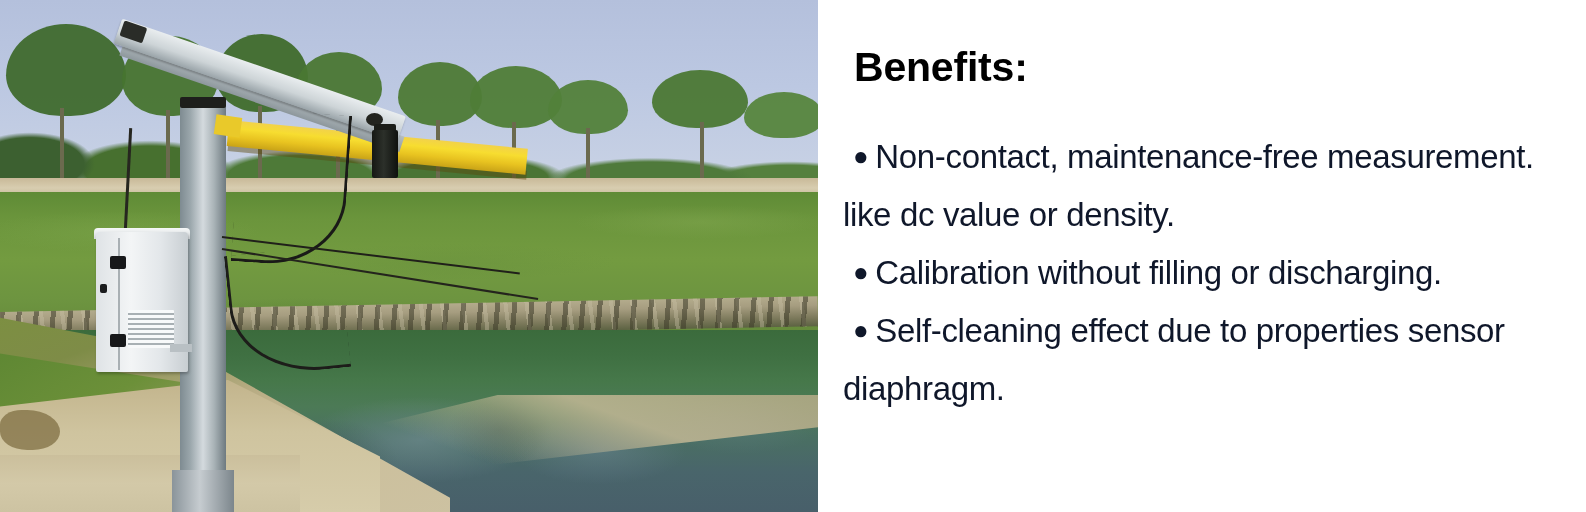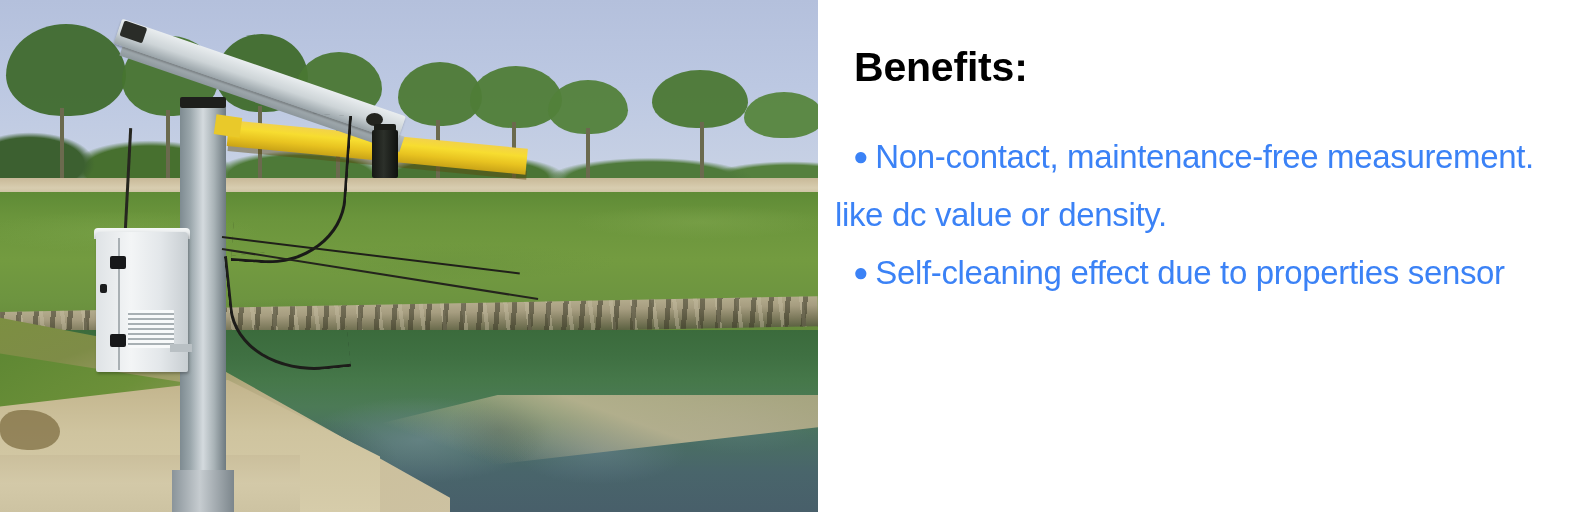--- a/index.html
+++ b/index.html
@@ -394,38 +394,38 @@
     white-space: nowrap;
   }
   .bullets {
     position: absolute;
     left: 17px;
     top: 128px;
     width: 740px;
   }
   .bline {
     font-size: 33px;
-    color: #3b82f6;
+    color: #0f172a;
     line-height: 58px;
     white-space: nowrap;
     letter-spacing: -0.35px;
   }
   .bline.lead {
     text-indent: 0;
   }
   .bullet-dot {
     display: inline-block;
     font-size: 26px;
     line-height: 33px;
     vertical-align: 3px;
     margin-right: 7px;
     margin-left: 18px;
   }
   .cont {
-    margin-left: 0px;
+    margin-left: 8px;
   }
 </style>
 </head>
 <body>
 
 <div class="page">
 
   <div class="photo">
 
     <div class="sky"></div>
@@ -513,21 +513,27 @@
     <div class="bullets">
 
       <div class="bline lead">
         <span class="bullet-dot">●</span><span>Non-contact, maintenance-free measurement.</span>
       </div>
 
       <div class="bline cont">
         <span>like dc value or density.</span>
       </div>
 
+      <div class="bline lead">
+        <span class="bullet-dot">●</span><span>Calibration without filling or discharging.</span>
+      </div>
 
       <div class="bline lead">
         <span class="bullet-dot">●</span><span>Self-cleaning effect due to properties sensor</span>
       </div>
+      <div class="bline cont">
+        <span>diaphragm.</span>
+      </div>
 
     </div>
   </div>
 
 </div>
 
 </body></html>

